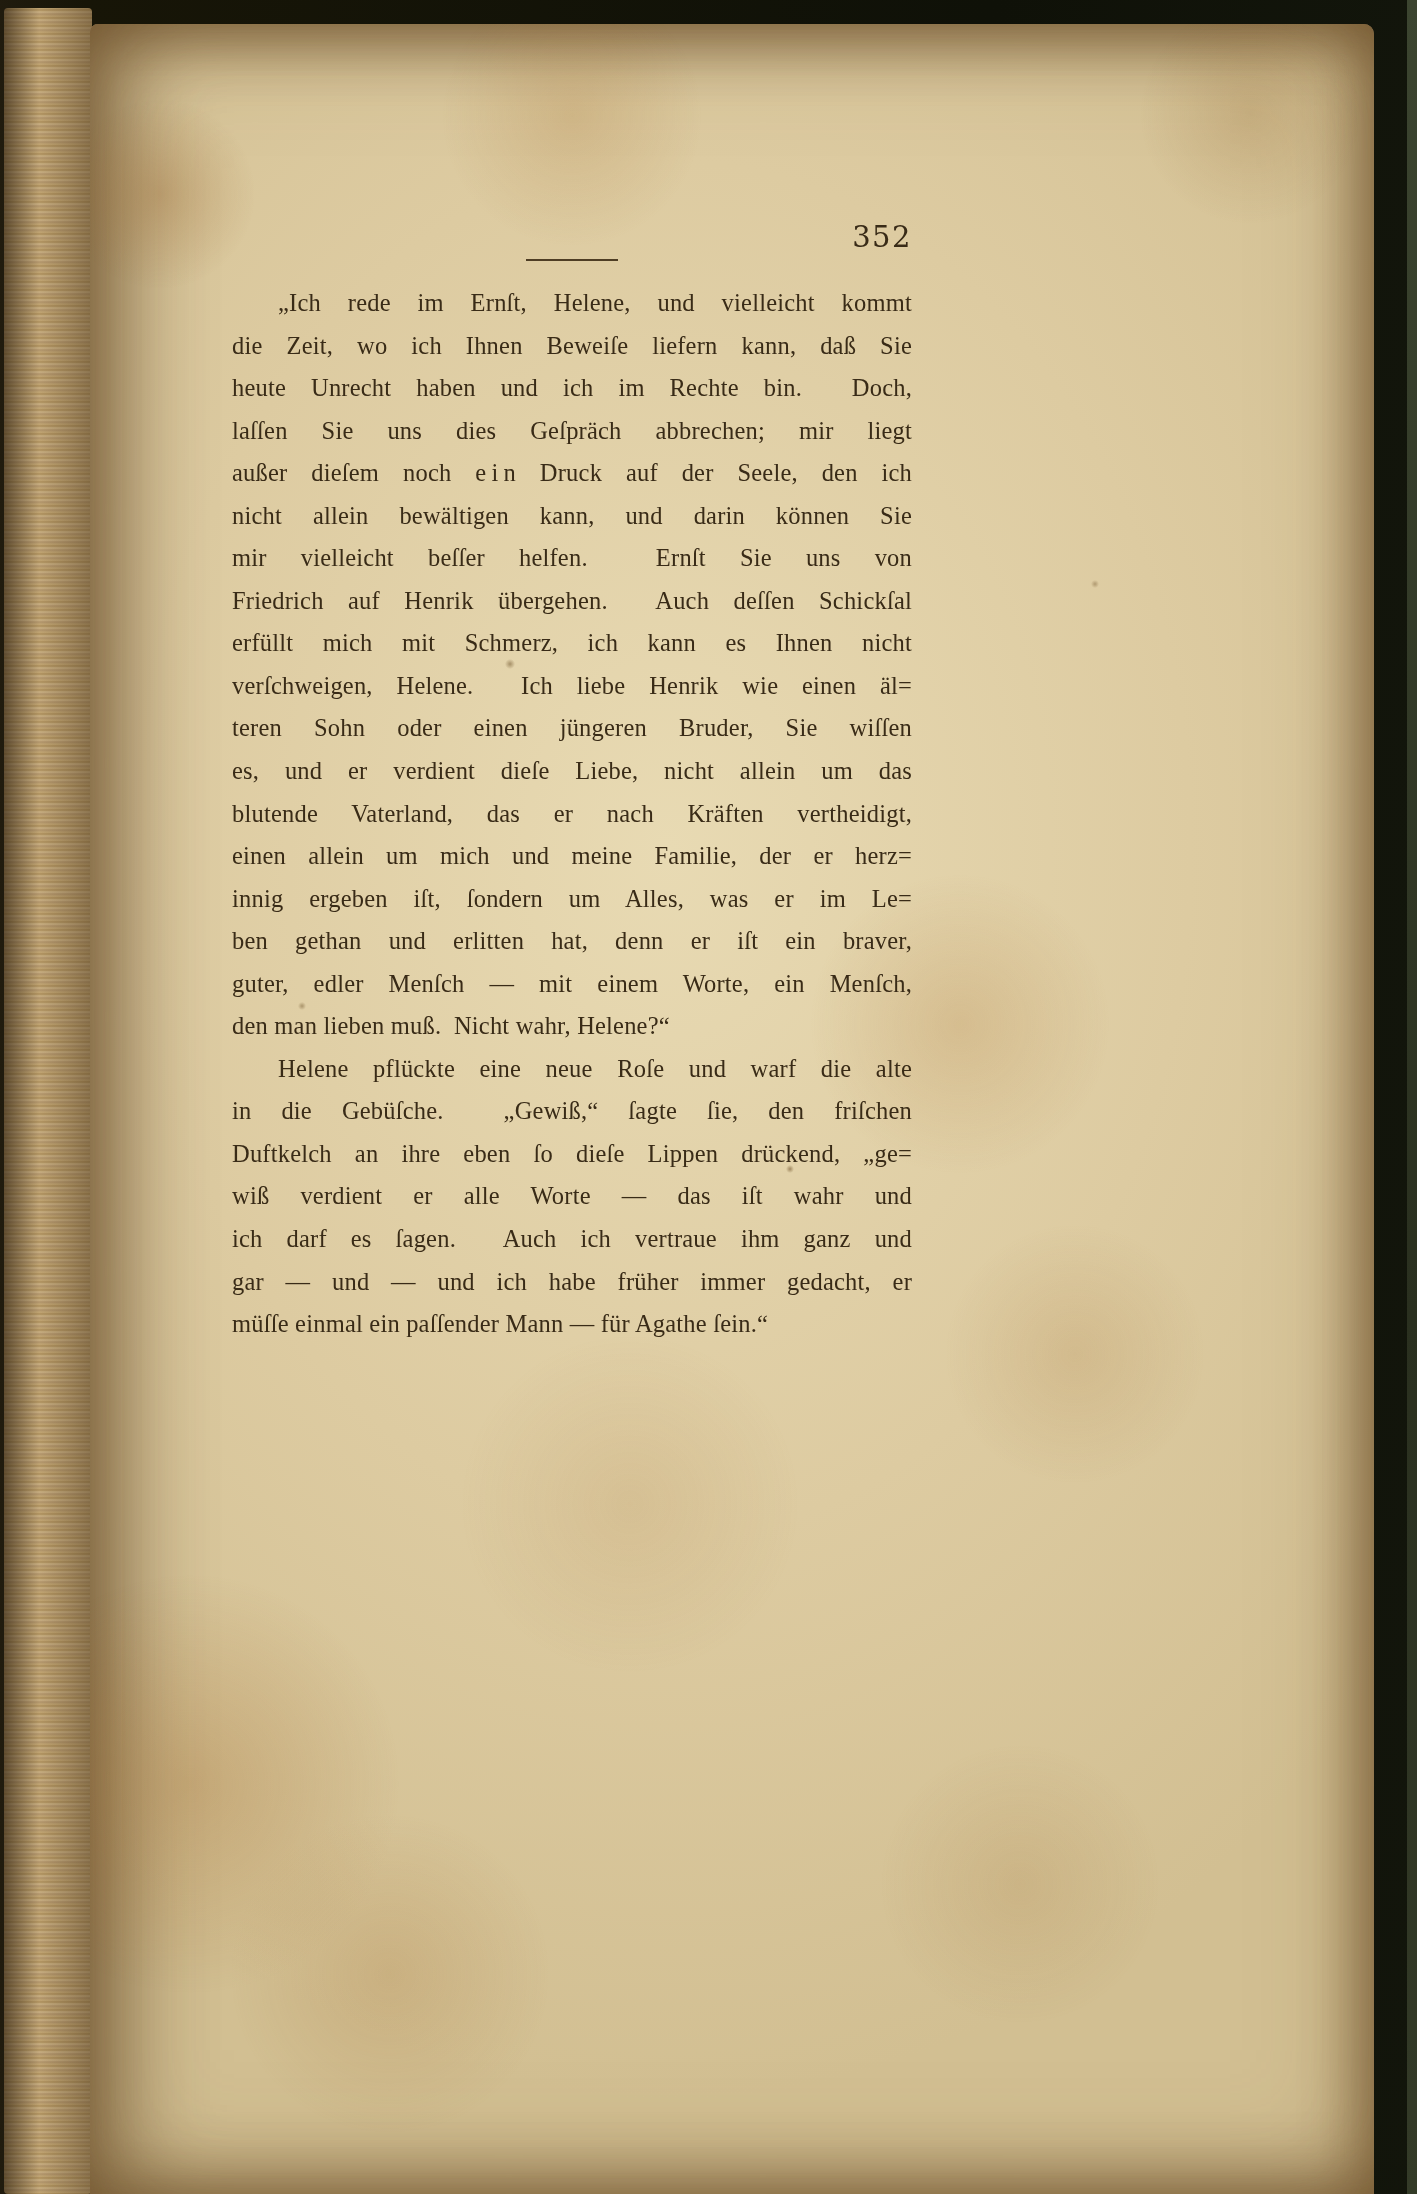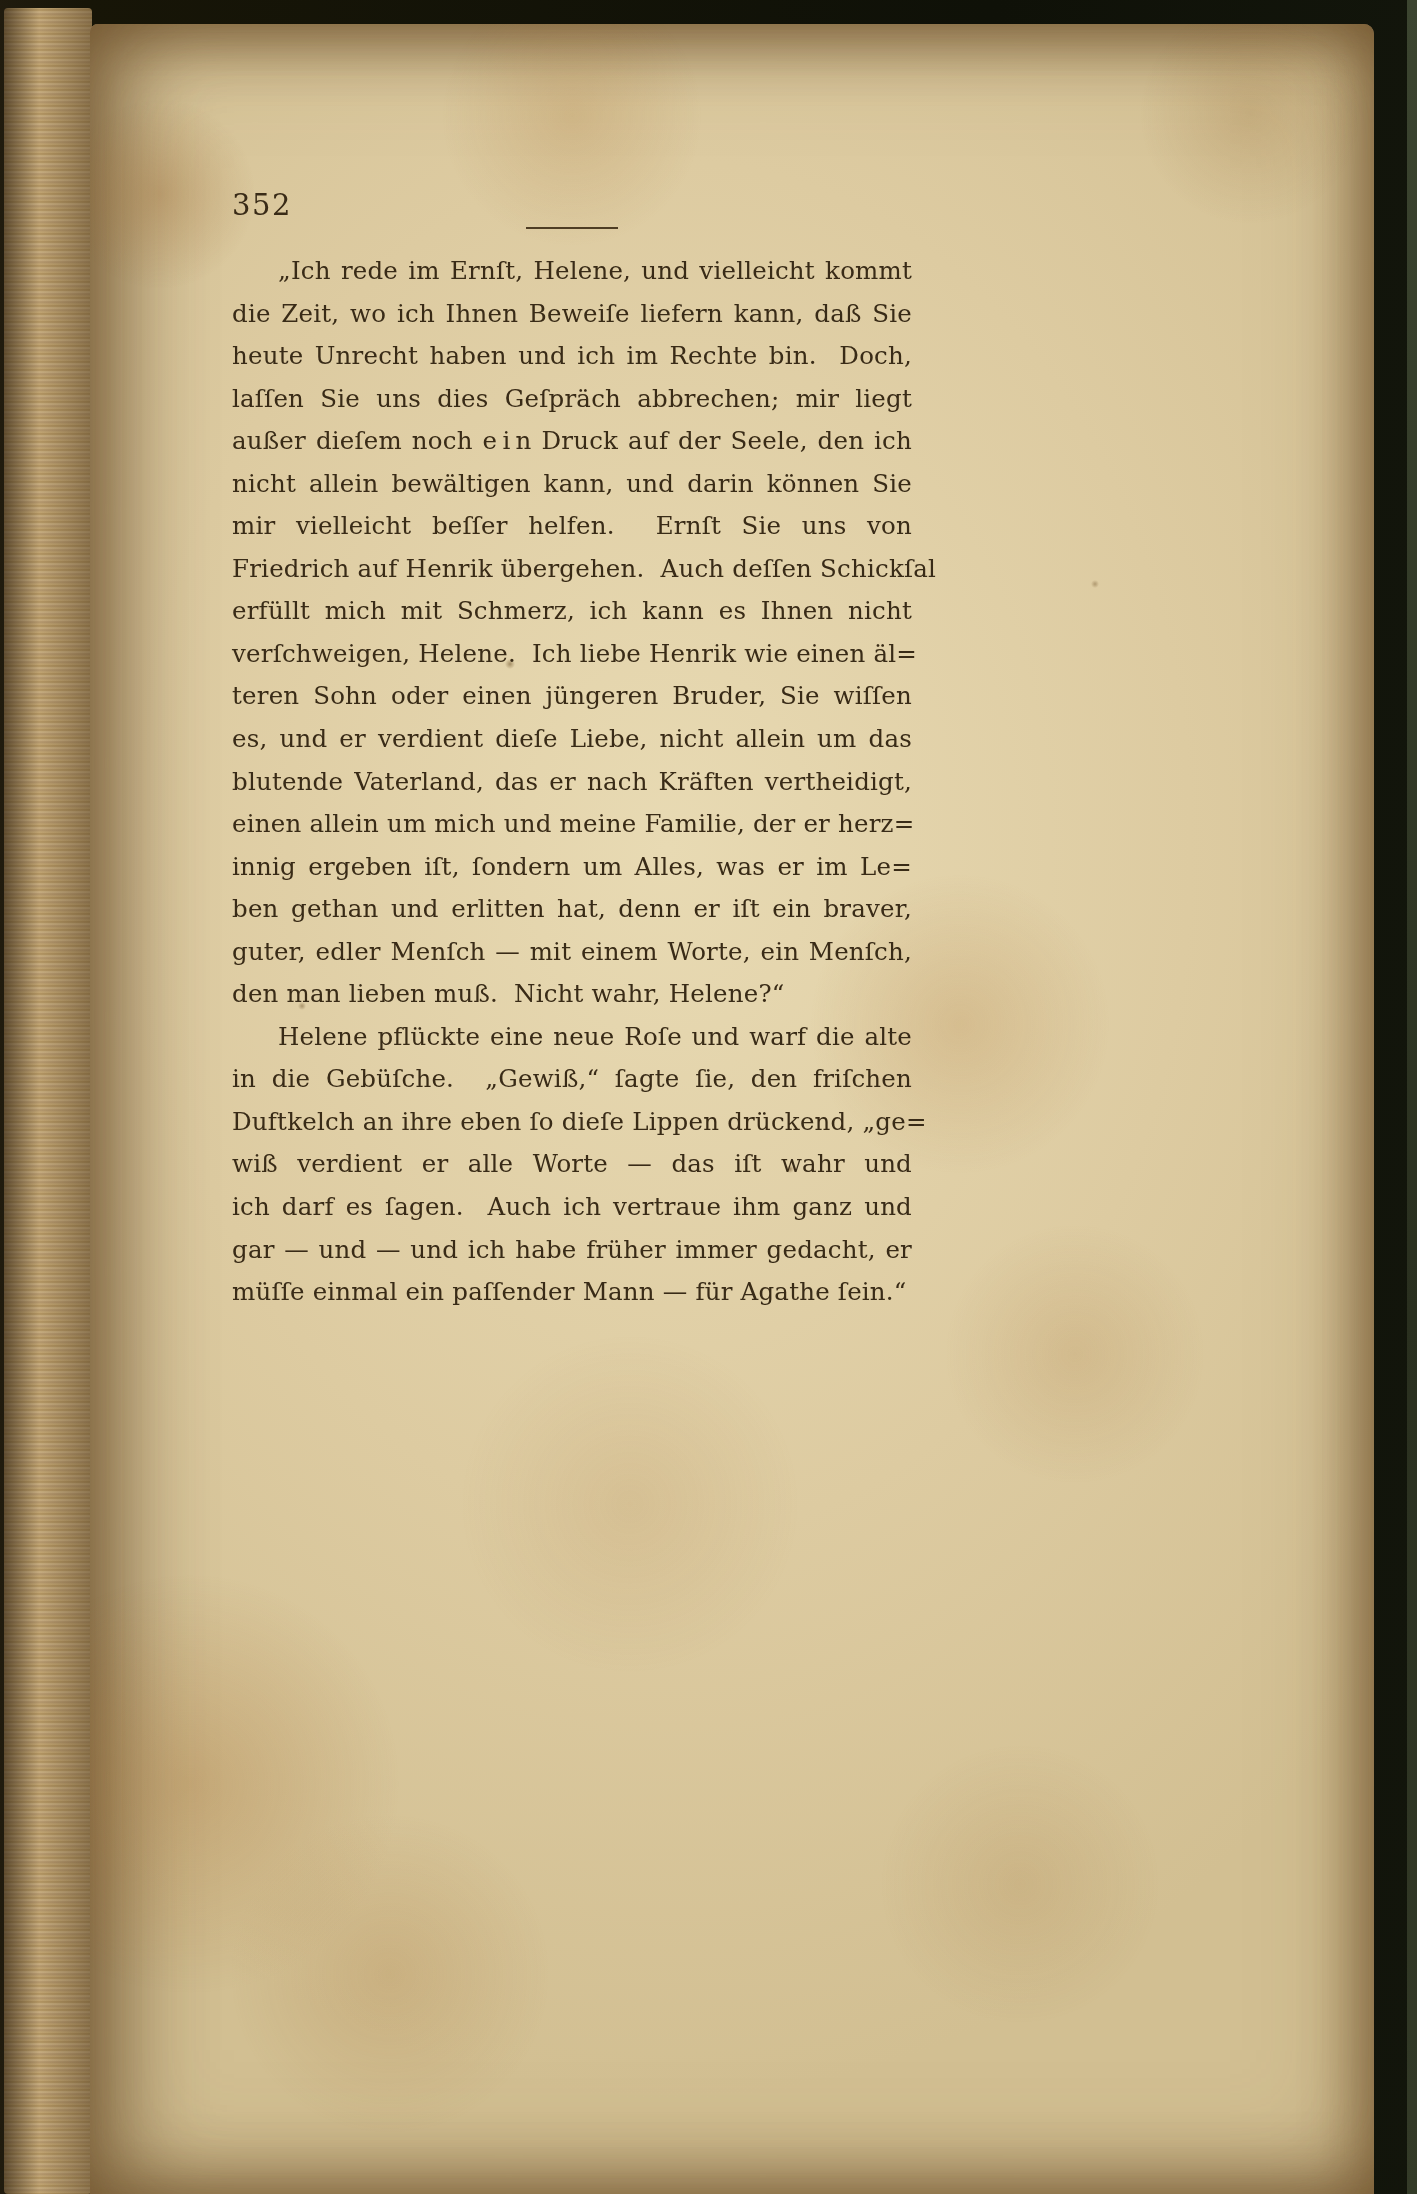--- a/index.html
+++ b/index.html
@@ -60,36 +60,38 @@
       radial-gradient(circle at 420px 640px, rgba(90,60,20,0.45),  rgba(90,60,20,0) 5px),
       radial-gradient(circle at 700px 1145px,rgba(90,60,20,0.50),  rgba(90,60,20,0) 4px),
       radial-gradient(circle at 212px 982px, rgba(90,60,20,0.40),  rgba(90,60,20,0) 4px),
       radial-gradient(circle at 1005px 560px,rgba(90,60,20,0.35),  rgba(90,60,20,0) 4px);
   }
   .content {
     position: absolute; left: 142px; top: 164px; width: 680px;
     color: #392b17;
   }
   .page-number {
-    text-align: left;
+    text-align: right;
     font-size: 29px; line-height: 34px;
     letter-spacing: 1.5px;
+    margin-top: 32px;
   }
   .page-number-rule {
     width: 92px; height: 2px;
     background: #4e3d24;
     margin: 5px auto 0 auto;
   }
   .text-block { margin-top: 21px; font-size: 24.5px; letter-spacing: 0.2px; }
   .paragraph { margin: 0; }
   .line {
     height: 42.55px; line-height: 42.55px;
     text-align: justify;
     text-align-last: justify;
     white-space: pre;
+    font-family: Liberation Serif, serif;
   }
   .line.first { text-indent: 46px; }
   .line.last { text-align-last: left; }
 </style>
 </head>
 <body>
 
 <div class="scene">
   <div class="cover-edge"></div>
   <div class="page-edges"></div>

